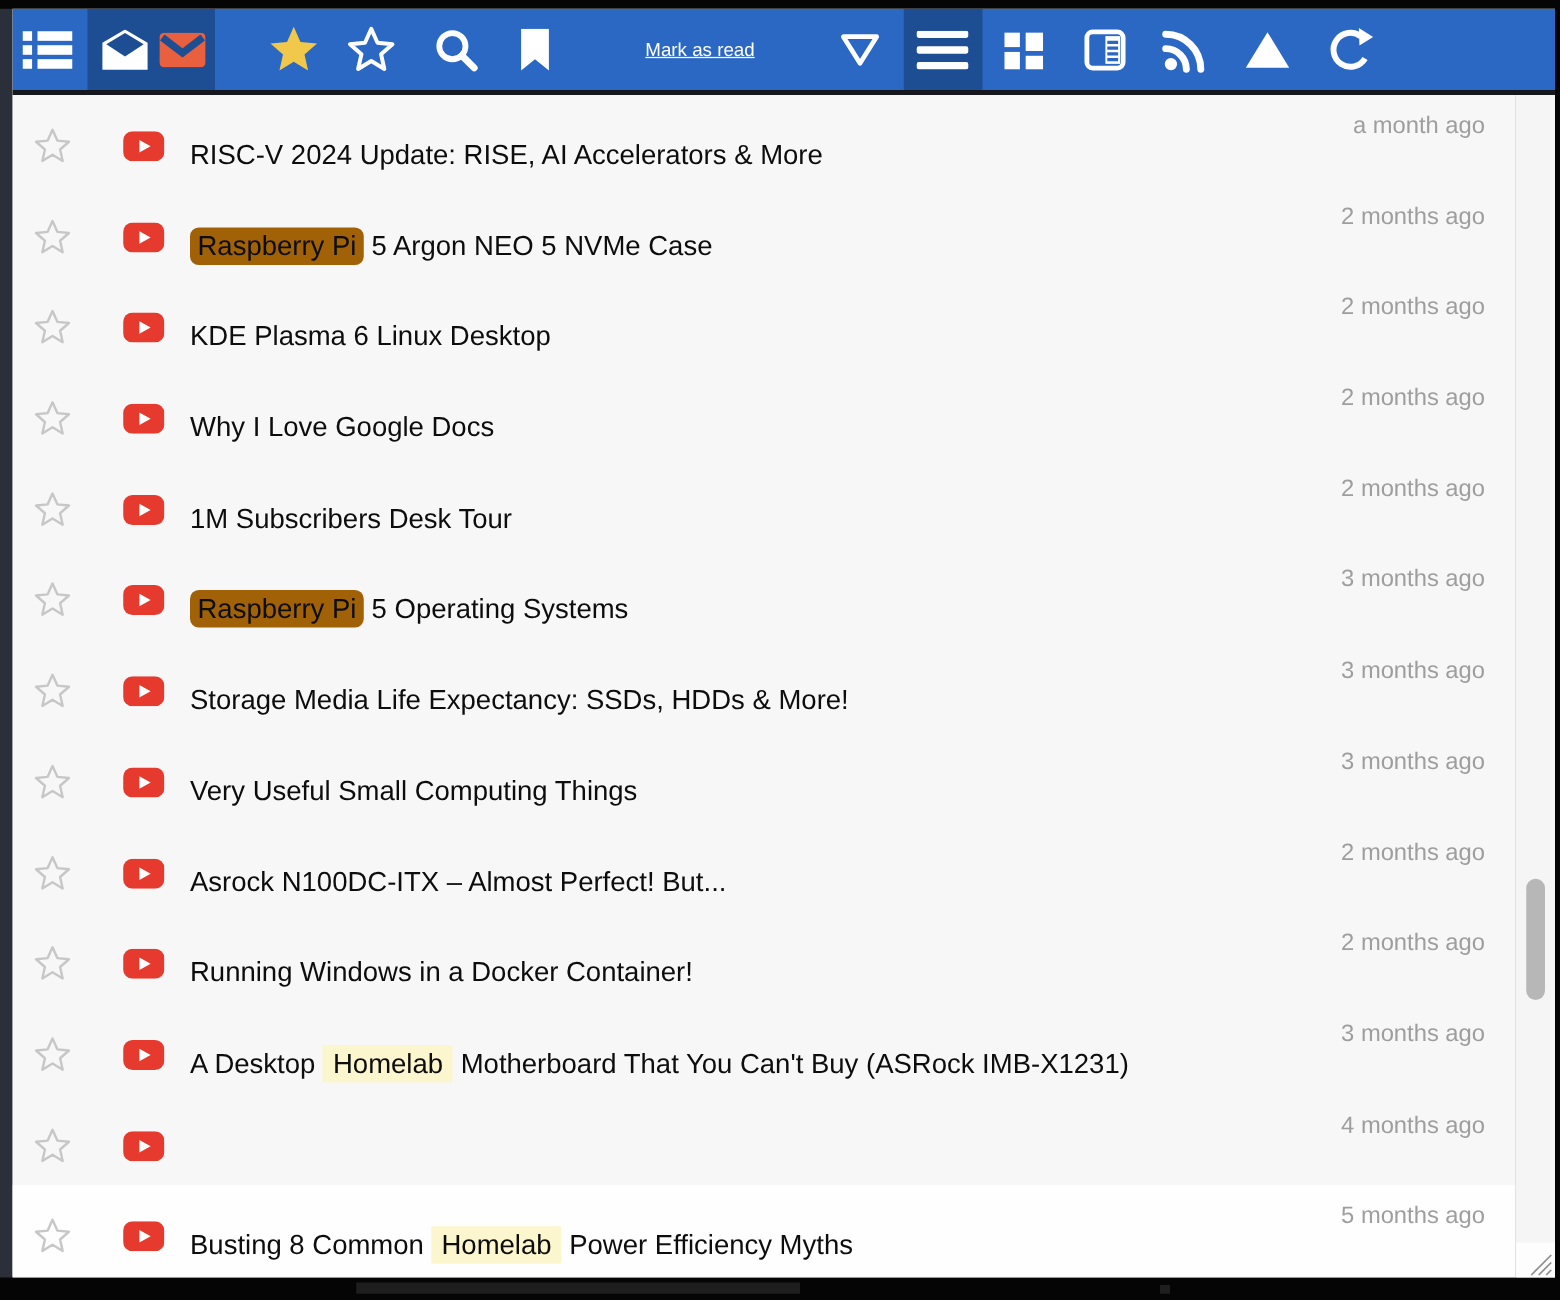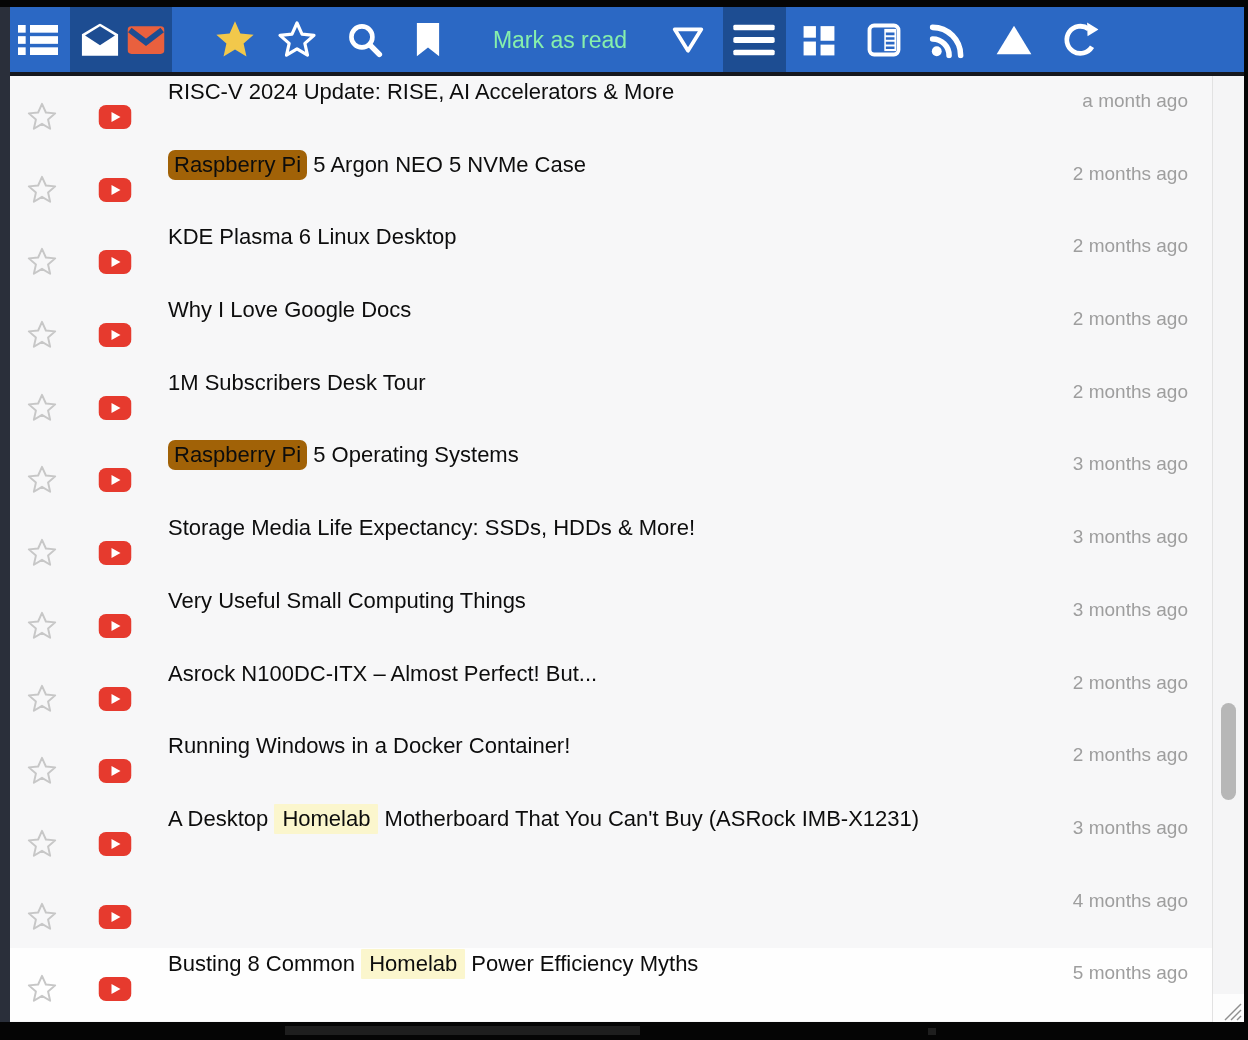--- a/index.html
+++ b/index.html
@@ -15,31 +15,31 @@
   
   .toolbar{position:absolute;left:0;top:0;width:100%;height:65px;background:#2b68c4;}
   .toolbar-shadow{position:absolute;left:0;top:65px;width:100%;height:4px;background:#16181e;}
   .seg{position:absolute;top:0;bottom:0;background:#1d4d92;}
   .seg-a{left:60px;width:102px;}
   .seg-b{left:713px;width:63px;}
   .tb{position:absolute;top:50%;transform:translate(-50%,-50%);background:transparent;border:none;
       padding:0;margin:0;display:flex;align-items:center;justify-content:center;cursor:pointer;}
   .tb svg{display:block;}
   .tb-label{position:absolute;top:50%;left:550px;transform:translate(-50%,-50%);
-      color:#86efac;font-size:23px;white-space:nowrap;background:transparent;border:none;cursor:pointer;
-      font-family:"Liberation Sans","DejaVu Sans",sans-serif;}
+      color:#ffffff;font-size:15px;white-space:nowrap;background:transparent;border:none;cursor:pointer;
+      font-family:"Liberation Sans","DejaVu Sans",sans-serif;text-decoration:underline;}
 
   
   .list{position:absolute;left:0;top:69px;width:1202px;height:946px;background:#f7f7f8;}
   .row{position:relative;height:72.7px;}
   .row-white{background:#fefefe;}
   .row-star{position:absolute;left:32px;top:41px;transform:translate(-50%,-50%);line-height:0;cursor:pointer;}
   .yt{position:absolute;left:105px;top:41px;transform:translate(-50%,-50%);line-height:0;}
-  .title{position:absolute;left:142px;top:16px;transform:translateY(-50%);
-      font-size:22px;color:#0d0d0d;white-space:nowrap;margin-left:16px;}
+  .title{position:absolute;left:142px;top:48px;transform:translateY(-50%);
+      font-size:22px;color:#0d0d0d;white-space:nowrap;}
   .hl-bright{background:#a16207;border-radius:7px;padding:2px 6px 3px;}
   .hl-pale{background:#fbf6cd;border-radius:1px;padding:2px 8px 3px;}
   .age{position:absolute;right:24px;top:25px;transform:translateY(-50%);
       font-size:19px;color:#9e9e9e;white-space:nowrap;}
 
   
   .v-sep{position:absolute;left:1202px;top:69px;width:1px;height:946px;background:#e2e2e2;}
   .scroll-track{position:absolute;left:1203px;top:69px;width:31px;height:946px;background:#f5f5f6;}
   .scroll-thumb{position:absolute;left:8px;top:627px;width:15px;height:97px;border-radius:8px;background:#b7b7b7;}
   .grip{position:absolute;right:0;bottom:0;width:31px;height:28px;background:#fdfdfd;

